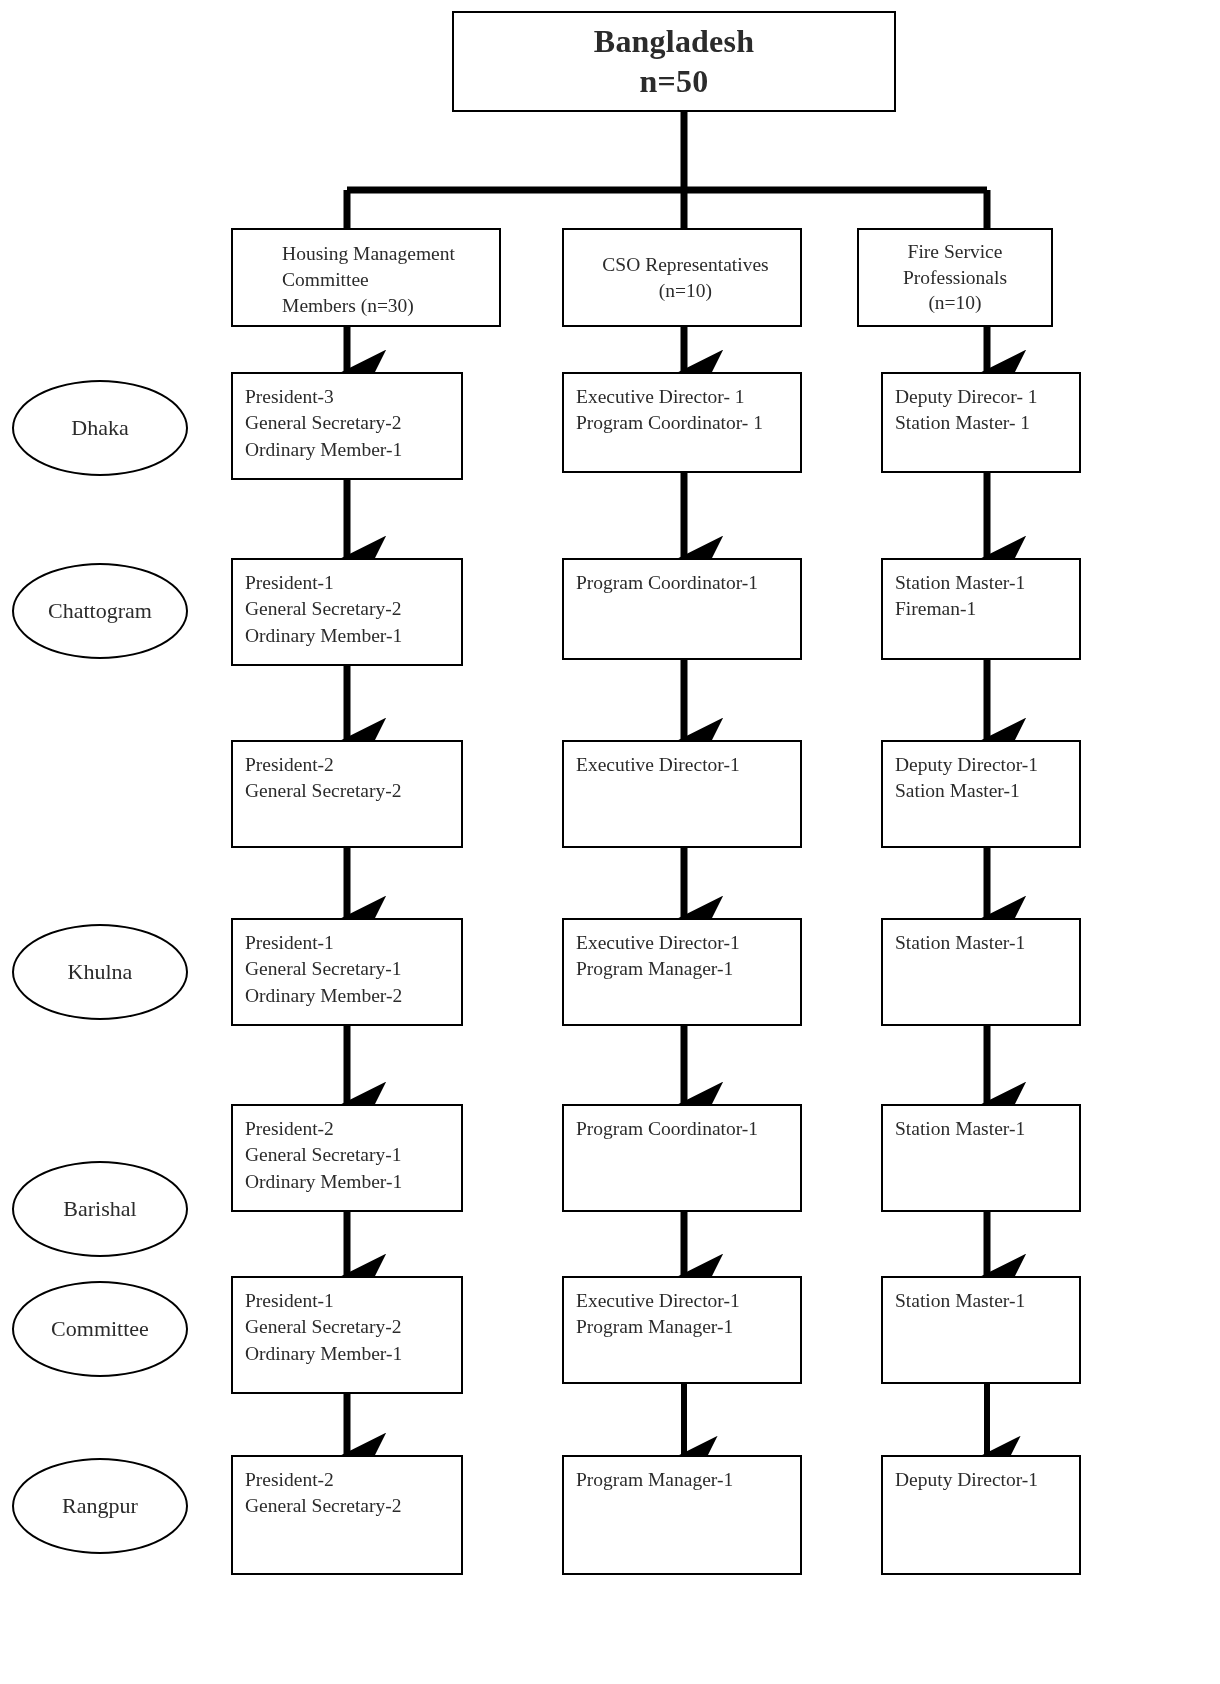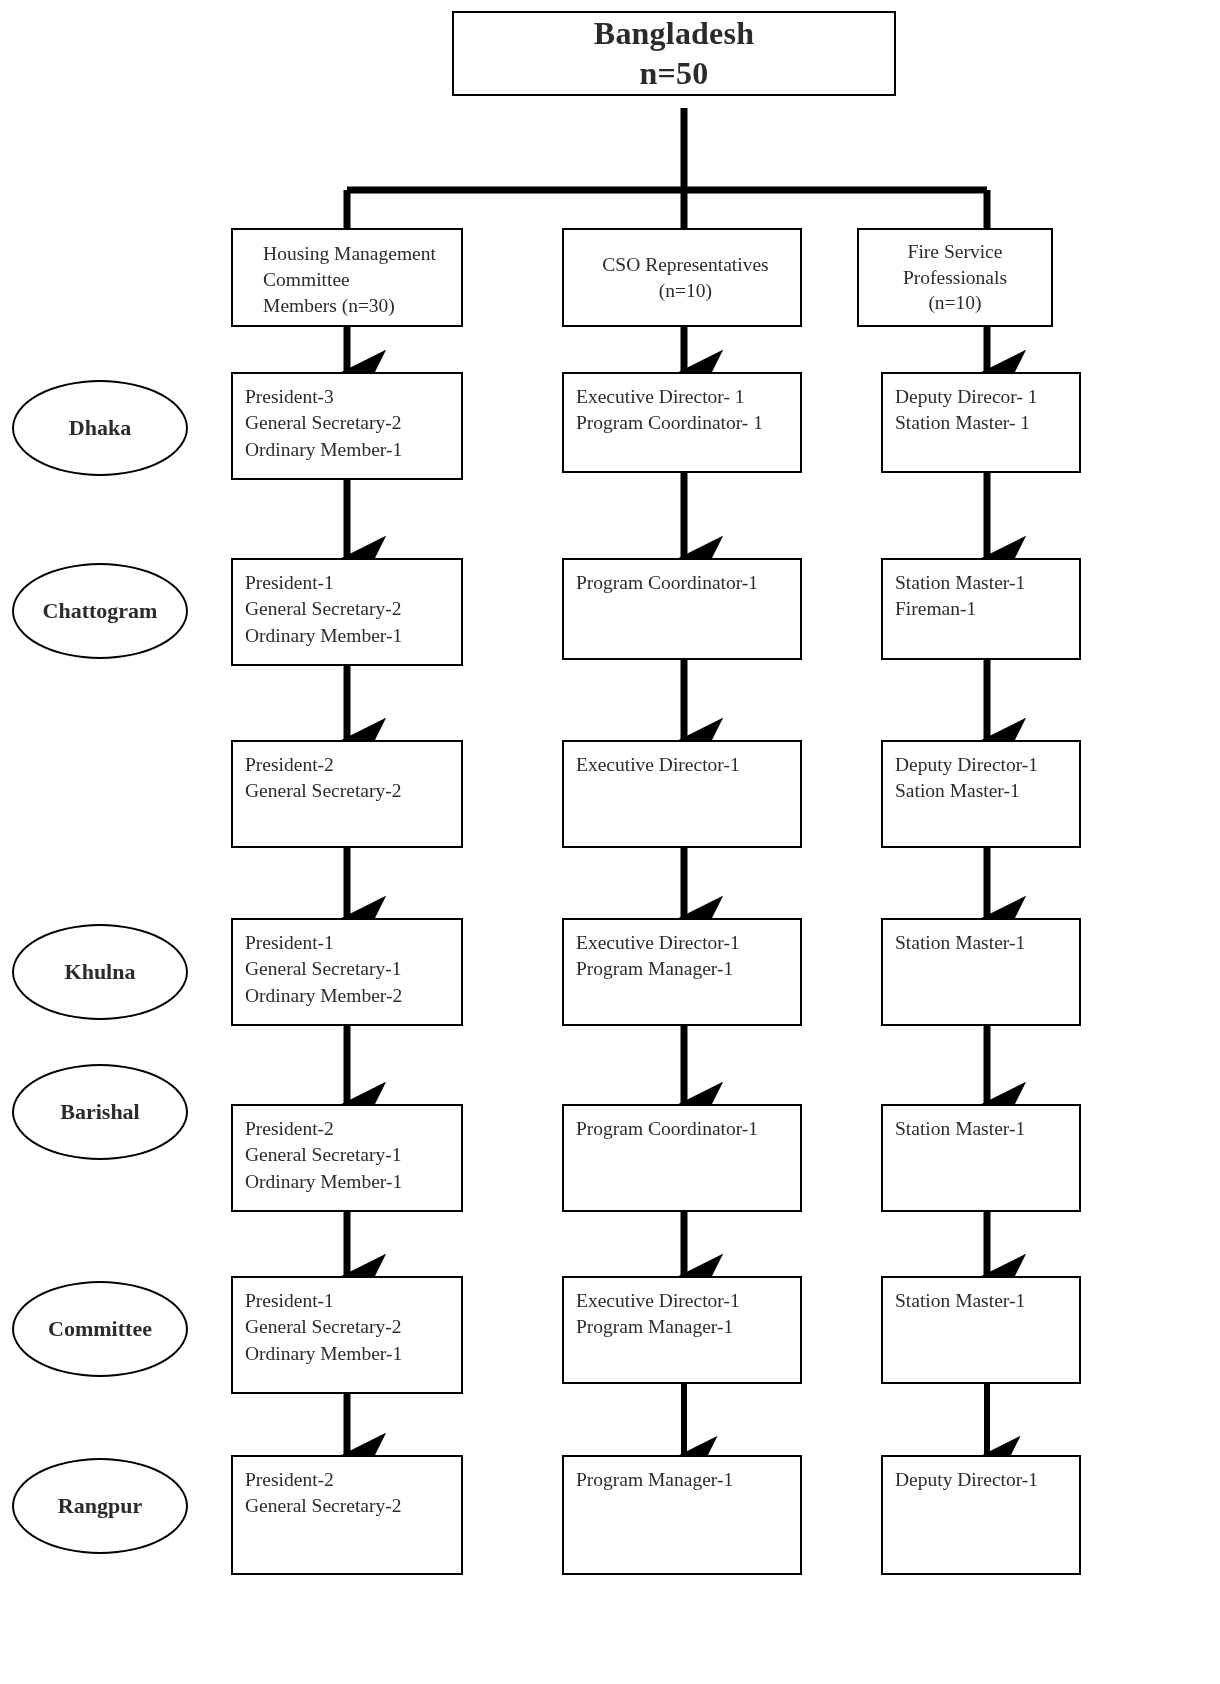--- a/index.html
+++ b/index.html
@@ -39,35 +39,35 @@
     justify-content: center;
     text-align: center;
     padding: 6px 8px;
   }
 
   
   #root-box {
     left: 452px;
     top: 11px;
     width: 444px;
-    height: 85px;
+    height: 101px;
     font-family: "Liberation Serif", serif;
     font-size: 32px;
     font-weight: bold;
     line-height: 1.22;
     letter-spacing: 0.2px;
     color: #2b2b2b;
   }
 
   
   .cat-box {
     top: 228px;
     height: 99px;
   }
-  #cat-0 { left: 231px; width: 232px; text-align: left; padding-left: 13px; padding-top: 11px; }
+  #cat-0 { left: 231px; width: 270px; text-align: left; padding-left: 13px; padding-top: 11px; }
   #cat-1 { left: 562px; width: 240px; padding-left: 15px; }
   #cat-2 { left: 857px; width: 196px; }
 
   .cat-text {
     white-space: pre-line;
     font-size: 19.5px;
     line-height: 1.33;
   }
   #cat-1 .cat-text, #cat-2 .cat-text { text-align: center; }
 
@@ -78,21 +78,21 @@
     width: 176px;
     height: 96px;
     border: 2.2px solid #000000;
     border-radius: 50%;
     background: #ffffff;
     display: flex;
     align-items: center;
     justify-content: center;
     font-family: "Liberation Serif", serif;
     font-size: 22px;
-    font-weight: bold;
+    font-weight: normal;
     color: #2b2b2b;
     z-index: 3;
   }
 
   
   .detail-box { }
 
   
   .col-0 { left: 231px; width: 232px; }
   .col-1 { left: 562px; width: 240px; }
@@ -176,21 +176,21 @@
 
   <div class="region-ellipse" style="top:380px;">
     <span>Dhaka</span>
     </div>
   <div class="region-ellipse" style="top:563px;">
     <span>Chattogram</span>
     </div>
   <div class="region-ellipse" style="top:924px;">
     <span>Khulna</span>
     </div>
-  <div class="region-ellipse" style="top:1064px;">
+  <div class="region-ellipse" style="top:1161px;">
     <span>Barishal</span>
     </div>
   <div class="region-ellipse" style="top:1281px;">
     <span>Committee</span>
     </div>
   <div class="region-ellipse" style="top:1458px;">
     <span>Rangpur</span>
     </div>
 
   <div class="node-box detail-box col-0" style="top:372px;height:108px;">President-3

